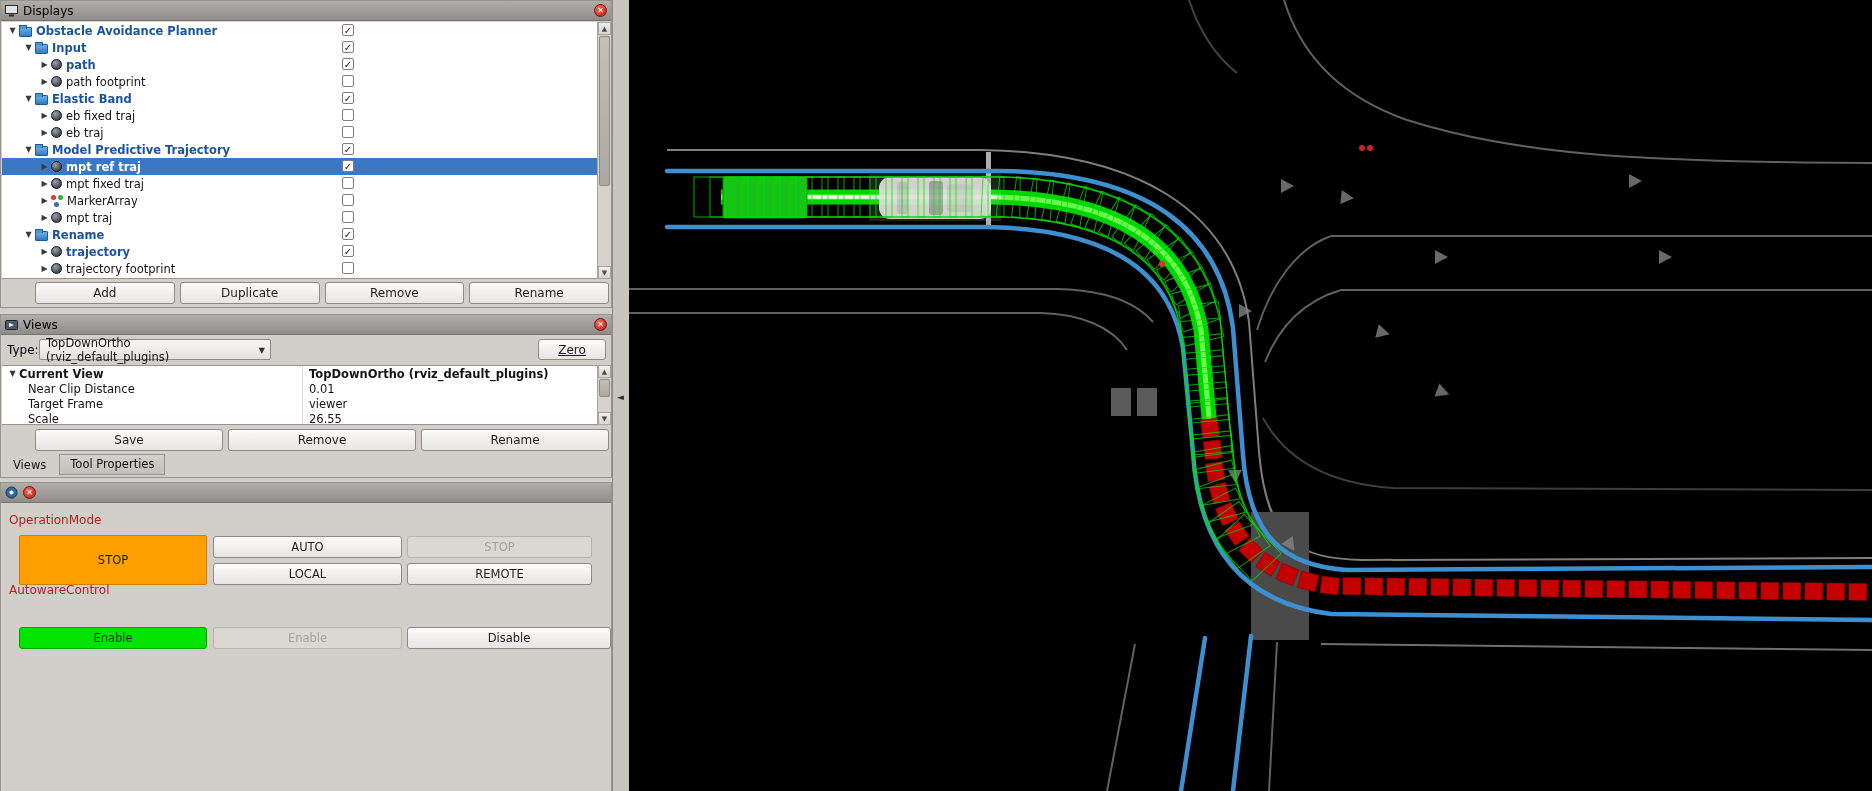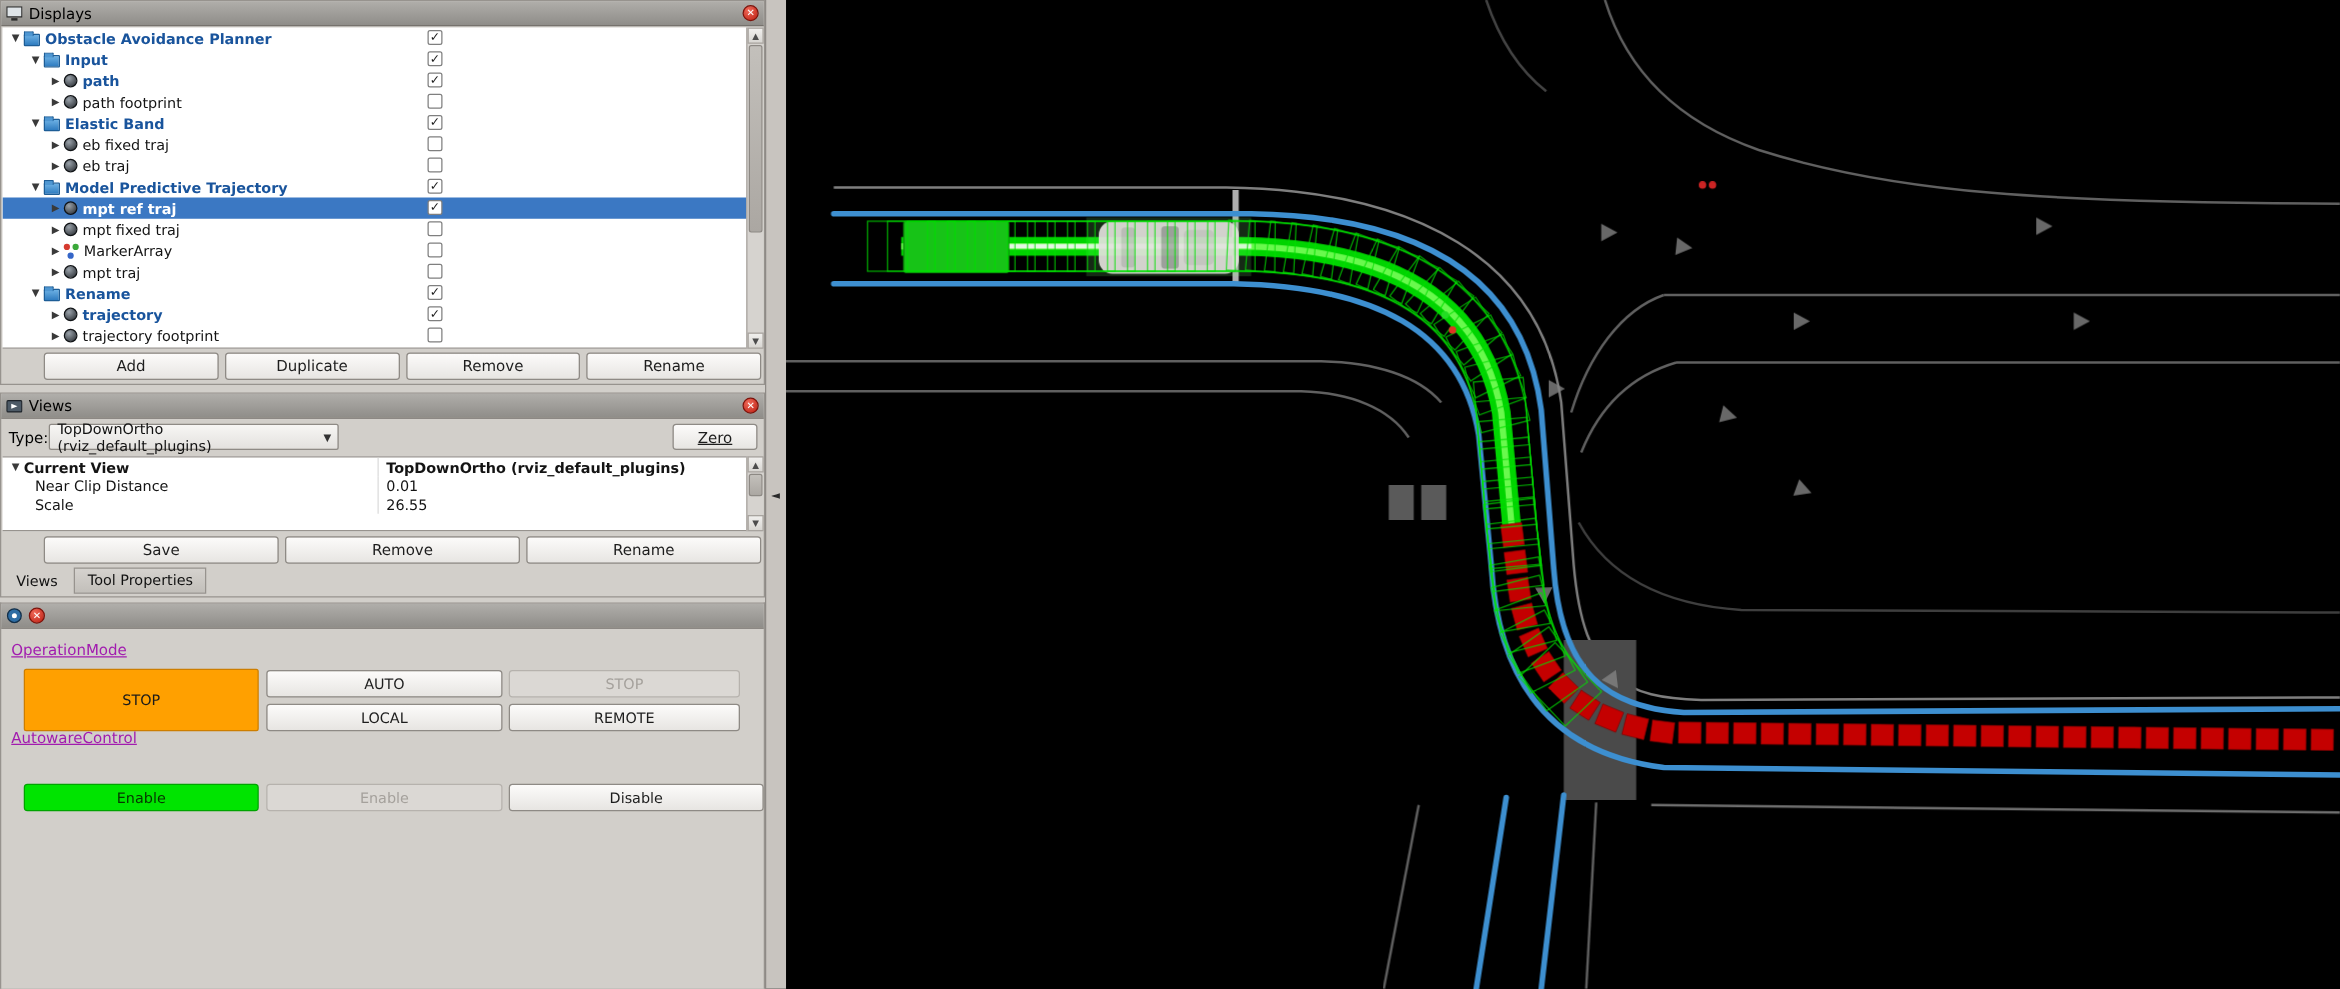--- a/index.html
+++ b/index.html
@@ -66,21 +66,21 @@
   .prow.bold .pname { padding-left:4px; }
   .pname .exp { width:13px; font-size:8px; color:#3a3a3a; text-align:center; }
   .pval { flex:1; padding-left:6px; border-left:1px solid #dcdcdc; align-self:stretch; display:flex; align-items:center; white-space:nowrap; }
   #panel-views .btnrow { top:114px; }
   .tabs { position:absolute; left:2px; bottom:2px; height:22px; display:flex; align-items:flex-end; gap:3px; }
   .tab { padding:2px 10px 3px; font-size:11.5px; color:#111; border:1px solid #97938e; background:linear-gradient(#d5d2ce,#c2bfba); }
   .tab.active { background:#d2cfca; border:none; padding-top:3px; }
 
   
   #panel-state { top:482px; height:309px; border-bottom:none; }
-  .slabel { position:absolute; left:8px; font-size:12px; color:#a21caf;text-decoration:underline; }
+  .slabel { position:absolute; left:8px; font-size:12px; color:#b91c1c; }
   .abtn { position:absolute; height:22px; background:linear-gradient(#fcfbfa,#e7e5e2); border:1px solid #8e8a85;
     border-radius:3px; font-size:11.5px; color:#1d1d1d; display:flex; align-items:center; justify-content:center;text-align:right; }
   .abtn.disabled { background:#dbd8d4; color:#a5a19c; border-color:#b6b2ad; }
   .stop-big { position:absolute; left:18px; top:52px; width:188px; height:50px; background:#ffa000; border:1px solid #cd7e00;
     border-radius:2px; display:flex; align-items:center; justify-content:center; font-size:11.5px; color:#1a1a1a; }
   .enable-green { background:#00e400 !important; border-color:#00a400 !important; color:#073300 !important; }
 
   
   .splitter { position:absolute; left:612px; top:0; width:17px; height:791px; background:#c8c4bf; border-left:1px solid #8e8a86; }
   .splitter .harrow { position:absolute; left:4px; top:392px; font-size:9px; color:#2a2a2a; }
@@ -231,20 +231,26 @@
               <span class="exp">▼</span>
               <span>Current View</span>
             </div>
             <div class="pval">TopDownOrtho (rviz_default_plugins)</div>
           </div>
           <div class="prow">
             <div class="pname">
               <span>Near Clip Distance</span>
             </div>
             <div class="pval">0.01</div>
+          </div>
+          <div class="prow">
+            <div class="pname">
+              <span>Target Frame</span>
+            </div>
+            <div class="pval">viewer</div>
           </div>
           <div class="prow">
             <div class="pname">
               <span>Scale</span>
             </div>
             <div class="pval">26.55</div>
           </div>
         </div>
       <div class="sbar" style="top:50px;height:60px;">
         <span class="sarr up">▲</span>

